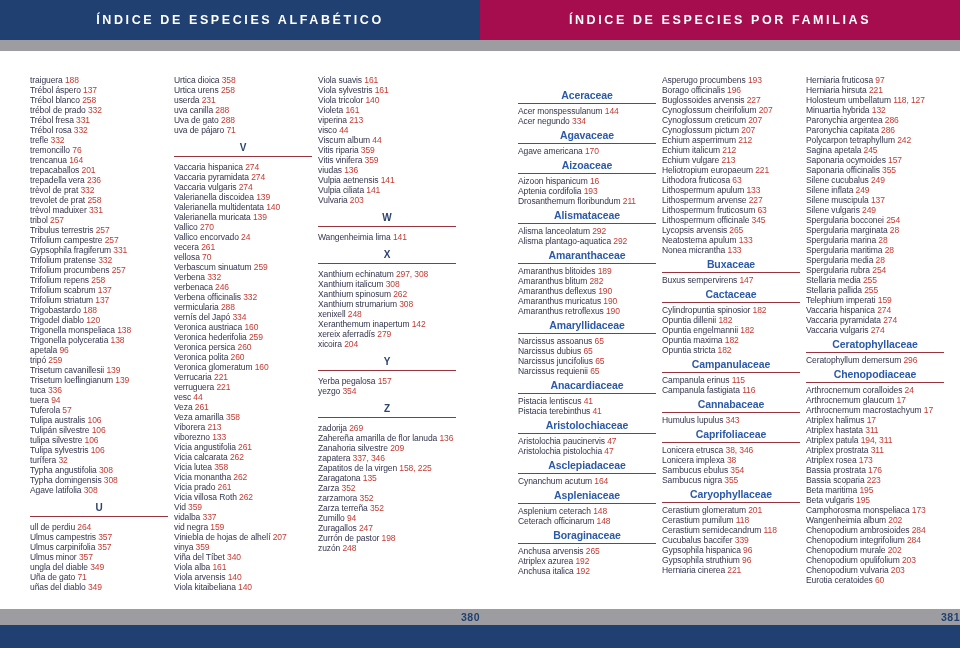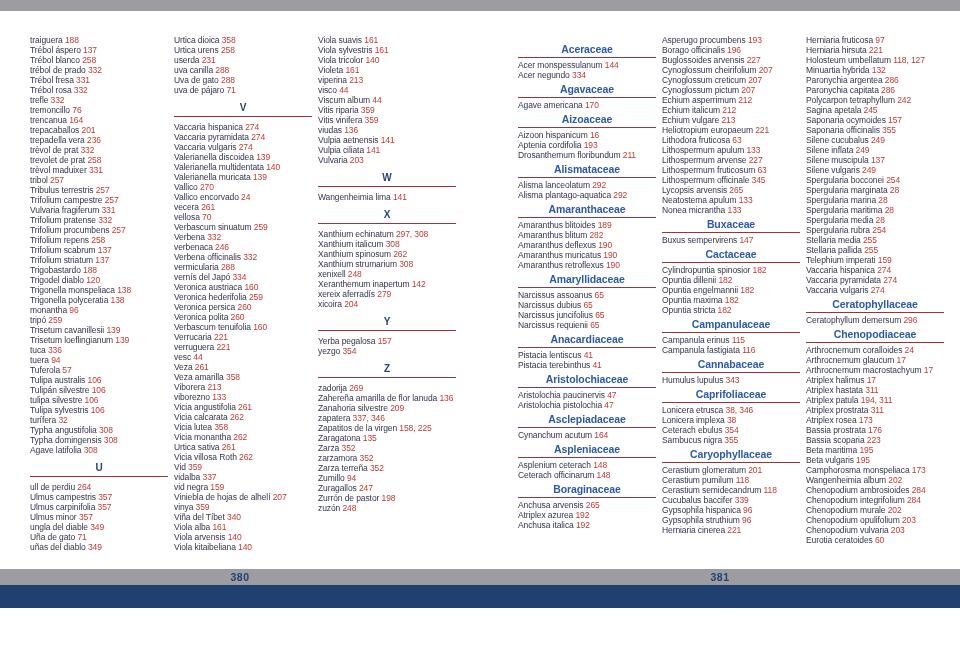--- a/index.html
+++ b/index.html
@@ -11,31 +11,39 @@
   .strip-gray{height:11px;background:#9d9da1}
   .content{display:flex;height:558px;box-sizing:border-box}
   .page{width:480px;box-sizing:border-box;display:flex}
   .page.left{padding:24px 0 0 30px;gap:4px}
   .page.right{padding:24px 0 0 38px;gap:4px}
   .col{width:140px;font-size:8.5px;line-height:10px;color:#34354e;letter-spacing:-0.1px;overflow:hidden}
   .entry{padding-left:6px;text-indent:-6px}
   .pg{color:#c23b34}
   .letter{color:#2c4470;font-weight:bold;font-size:10px;line-height:12px;text-align:center;border-bottom:1px solid #97343d;margin:7px 2px 5px 0;padding-bottom:2px}
   .family{color:#2d5aa8;font-weight:bold;font-size:10.5px;line-height:12px;text-align:center;border-bottom:1px solid #97343d;margin:3px 2px 2px 0;padding-bottom:2px}
-  .col > .family:first-child,.col > .letter:first-child{margin-top:8px}
+  .col > .family:first-child,.col > .letter:first-child{margin-top:14px}
   .footer-gray{height:16px;background:#9d9da1;display:flex}
-  .pagenum-cell{width:480px;display:flex;align-items:center;justify-content:center}
+  .pagenum-cell{width:480px;display:flex;align-items:center;justify-content:flex-end}
   .pagenum{font-size:10.5px;font-weight:bold;color:#1f4070;letter-spacing:0.5px}
   .strip-navy{height:23px;background:#1f4070}
 </style>
 </head>
 <body>
 
 <div>
 
+  <div class="headers">
+    <div class="header navy-bg">
+      <span>ÍNDICE DE ESPECIES ALFABÉTICO</span>
+    </div>
+    <div class="header crimson-bg">
+      <span>ÍNDICE DE ESPECIES POR FAMILIAS</span>
+    </div>
+  </div>
 
   <div class="strip-gray"></div>
 
   <div class="content">
     <div class="page left">
       <div class="col">
           <div class="entry"><span>traiguera </span><span class="pg">188</span></div>
           <div class="entry"><span>Trébol áspero </span><span class="pg">137</span></div>
           <div class="entry"><span>Trébol blanco </span><span class="pg">258</span></div>
           <div class="entry"><span>trébol de prado </span><span class="pg">332</span></div>
@@ -45,31 +53,31 @@
           <div class="entry"><span>tremoncillo </span><span class="pg">76</span></div>
           <div class="entry"><span>trencanua </span><span class="pg">164</span></div>
           <div class="entry"><span>trepacaballos </span><span class="pg">201</span></div>
           <div class="entry"><span>trepadella vera </span><span class="pg">236</span></div>
           <div class="entry"><span>trèvol de prat </span><span class="pg">332</span></div>
           <div class="entry"><span>trevolet de prat </span><span class="pg">258</span></div>
           <div class="entry"><span>trèvol maduixer </span><span class="pg">331</span></div>
           <div class="entry"><span>tribol </span><span class="pg">257</span></div>
           <div class="entry"><span>Tribulus terrestris </span><span class="pg">257</span></div>
           <div class="entry"><span>Trifolium campestre </span><span class="pg">257</span></div>
-          <div class="entry"><span>Vulvaria fragiferum </span><span class="pg">331</span></div>
+          <div class="entry"><span>Gypsophila fragiferum </span><span class="pg">331</span></div>
           <div class="entry"><span>Trifolium pratense </span><span class="pg">332</span></div>
           <div class="entry"><span>Trifolium procumbens </span><span class="pg">257</span></div>
           <div class="entry"><span>Trifolium repens </span><span class="pg">258</span></div>
           <div class="entry"><span>Trifolium scabrum </span><span class="pg">137</span></div>
           <div class="entry"><span>Trifolium striatum </span><span class="pg">137</span></div>
           <div class="entry"><span>Trigobastardo </span><span class="pg">188</span></div>
           <div class="entry"><span>Trigodel diablo </span><span class="pg">120</span></div>
           <div class="entry"><span>Trigonella monspeliaca </span><span class="pg">138</span></div>
           <div class="entry"><span>Trigonella polyceratia </span><span class="pg">138</span></div>
-          <div class="entry"><span>monantha </span><span class="pg">96</span></div>
+          <div class="entry"><span>apetala </span><span class="pg">96</span></div>
           <div class="entry"><span>tripó </span><span class="pg">259</span></div>
           <div class="entry"><span>Trisetum cavanillesii </span><span class="pg">139</span></div>
           <div class="entry"><span>Trisetum loeflingianum </span><span class="pg">139</span></div>
           <div class="entry"><span>tuca </span><span class="pg">336</span></div>
           <div class="entry"><span>tuera </span><span class="pg">94</span></div>
           <div class="entry"><span>Tuferola </span><span class="pg">57</span></div>
           <div class="entry"><span>Tulipa australis </span><span class="pg">106</span></div>
           <div class="entry"><span>Tulipán silvestre </span><span class="pg">106</span></div>
           <div class="entry"><span>tulipa silvestre </span><span class="pg">106</span></div>
           <div class="entry"><span>Tulipa sylvestris </span><span class="pg">106</span></div>
@@ -107,33 +115,33 @@
           <div class="entry"><span>Verbascum sinuatum </span><span class="pg">259</span></div>
           <div class="entry"><span>Verbena </span><span class="pg">332</span></div>
           <div class="entry"><span>verbenaca </span><span class="pg">246</span></div>
           <div class="entry"><span>Verbena officinalis </span><span class="pg">332</span></div>
           <div class="entry"><span>vermicularia </span><span class="pg">288</span></div>
           <div class="entry"><span>vernís del Japó </span><span class="pg">334</span></div>
           <div class="entry"><span>Veronica austriaca </span><span class="pg">160</span></div>
           <div class="entry"><span>Veronica hederifolia </span><span class="pg">259</span></div>
           <div class="entry"><span>Veronica persica </span><span class="pg">260</span></div>
           <div class="entry"><span>Veronica polita </span><span class="pg">260</span></div>
-          <div class="entry"><span>Verbascum tenuifolia </span><span class="pg">160</span></div>
+          <div class="entry"><span>Veronica glomeratum </span><span class="pg">160</span></div>
           <div class="entry"><span>Verrucaria </span><span class="pg">221</span></div>
           <div class="entry"><span>verruguera </span><span class="pg">221</span></div>
           <div class="entry"><span>vesc </span><span class="pg">44</span></div>
           <div class="entry"><span>Veza </span><span class="pg">261</span></div>
           <div class="entry"><span>Veza amarilla </span><span class="pg">358</span></div>
           <div class="entry"><span>Viborera </span><span class="pg">213</span></div>
           <div class="entry"><span>viborezno </span><span class="pg">133</span></div>
           <div class="entry"><span>Vicia angustifolia </span><span class="pg">261</span></div>
           <div class="entry"><span>Vicia calcarata </span><span class="pg">262</span></div>
           <div class="entry"><span>Vicia lutea </span><span class="pg">358</span></div>
           <div class="entry"><span>Vicia monantha </span><span class="pg">262</span></div>
-          <div class="entry"><span>Urtica sativa </span><span class="pg">261</span></div>
+          <div class="entry"><span>Vicia prado </span><span class="pg">261</span></div>
           <div class="entry"><span>Vicia villosa Roth </span><span class="pg">262</span></div>
           <div class="entry"><span>Vid </span><span class="pg">359</span></div>
           <div class="entry"><span>vidalba </span><span class="pg">337</span></div>
           <div class="entry"><span>vid negra </span><span class="pg">159</span></div>
           <div class="entry"><span>Viniebla de hojas de alhelí </span><span class="pg">207</span></div>
           <div class="entry"><span>vinya </span><span class="pg">359</span></div>
           <div class="entry"><span>Viña del Tíbet </span><span class="pg">340</span></div>
           <div class="entry"><span>Viola alba </span><span class="pg">161</span></div>
           <div class="entry"><span>Viola arvensis </span><span class="pg">140</span></div>
           <div class="entry"><span>Viola kitaibeliana </span><span class="pg">140</span></div>
@@ -251,21 +259,21 @@
           <div class="entry"><span>Opuntia maxima </span><span class="pg">182</span></div>
           <div class="entry"><span>Opuntia stricta </span><span class="pg">182</span></div>
           <div class="family">Campanulaceae</div>
           <div class="entry"><span>Campanula erinus </span><span class="pg">115</span></div>
           <div class="entry"><span>Campanula fastigiata </span><span class="pg">116</span></div>
           <div class="family">Cannabaceae</div>
           <div class="entry"><span>Humulus lupulus </span><span class="pg">343</span></div>
           <div class="family">Caprifoliaceae</div>
           <div class="entry"><span>Lonicera etrusca </span><span class="pg">38, 346</span></div>
           <div class="entry"><span>Lonicera implexa </span><span class="pg">38</span></div>
-          <div class="entry"><span>Ceterach ebulus </span><span class="pg">354</span></div>
+          <div class="entry"><span>Sambucus ebulus </span><span class="pg">354</span></div>
           <div class="entry"><span>Sambucus nigra </span><span class="pg">355</span></div>
           <div class="family">Caryophyllaceae</div>
           <div class="entry"><span>Cerastium glomeratum </span><span class="pg">201</span></div>
           <div class="entry"><span>Cerastium pumilum </span><span class="pg">118</span></div>
           <div class="entry"><span>Cerastium semidecandrum </span><span class="pg">118</span></div>
           <div class="entry"><span>Cucubalus baccifer </span><span class="pg">339</span></div>
           <div class="entry"><span>Gypsophila hispanica </span><span class="pg">96</span></div>
           <div class="entry"><span>Gypsophila struthium </span><span class="pg">96</span></div>
           <div class="entry"><span>Herniaria cinerea </span><span class="pg">221</span></div>
         </div>

